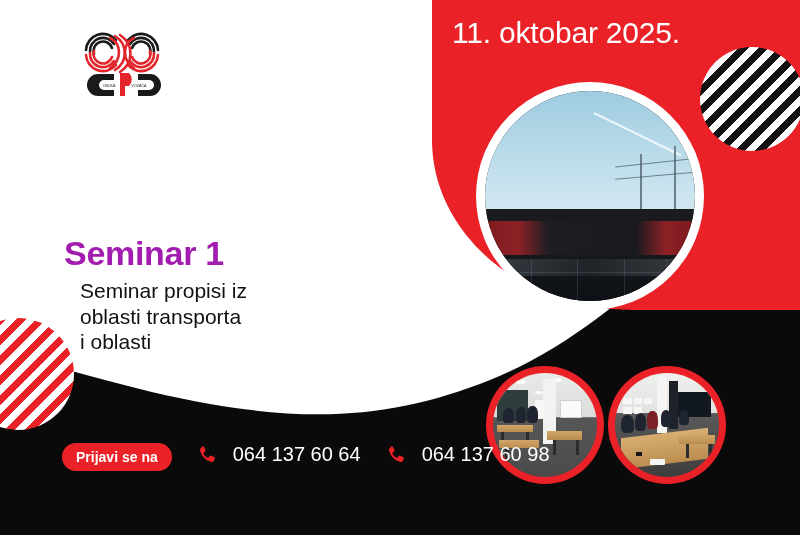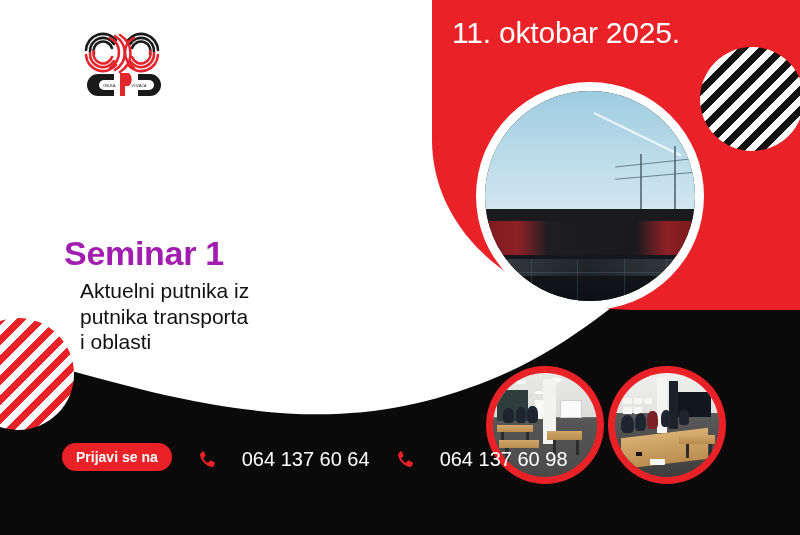--- a/index.html
+++ b/index.html
@@ -171,23 +171,23 @@
   
   #contact-row { left:62px; top:443px; width:470px; height:34px; }
   #apply-pill {
     display:inline-flex; align-items:center; justify-content:center;
     height:28px; padding:0 14px;
     background:#EA2227; color:#ffffff;
     border-radius:15px;
     font-size:14px; font-weight:bold;
     white-space:nowrap;
   }
-  .phone-group { display:inline-flex; align-items:center; gap:24px; }
+  .phone-group { display:inline-flex; align-items:center; gap:15px; }
   .phone-num { color:#ffffff; font-size:20px; font-weight:400; white-space:nowrap; }
-  .contact-flex { display:flex; align-items:flex-end; gap:24px; }
+  .contact-flex { display:flex; align-items:flex-start; gap:24px; }
 </style>
 </head>
 <body>
 
 <div id="poster">
 
   <div class="layer" id="white-bg"></div>
 
   <svg class="layer" id="black-wave" viewBox="0 0 800 535" preserveAspectRatio="none">
     <path d="M0,352 C60,366 130,390 210,404 C320,423 400,416 490,380
@@ -231,22 +231,22 @@
     </g>
     <path d="M44,59 h9 a9,9 0 0 1 0,13 h-4 v10 h-5 Z" fill="#E2262C"></path>
     <text x="33" y="73" font-family="Liberation Sans, sans-serif" font-size="3.6" fill="#1a1a1a" text-anchor="middle">OBUKA</text>
     <text x="63" y="73" font-family="Liberation Sans, sans-serif" font-size="3.6" fill="#1a1a1a" text-anchor="middle">VOZAČA</text>
   </svg>
 
 
   <div class="layer" id="subhead">Seminar 1</div>
 
   <div class="layer" id="body-text">
-    <div>Aktuelni putnika iz</div>
-    <div>putnika transporta</div>
+    <div>Seminar propisi iz</div>
+    <div>oblasti transporta</div>
     <div>i oblasti</div>
   </div>
 
   <div class="layer" id="date-text">11. oktobar 2025.</div>
 
   <div class="layer photo-ring" id="photo-main">
     <div class="inner">
       <div class="sky"></div>
       <div class="contrail"></div>
       <div class="pole" style="left:74%; top:30%; height:28%;"></div>

